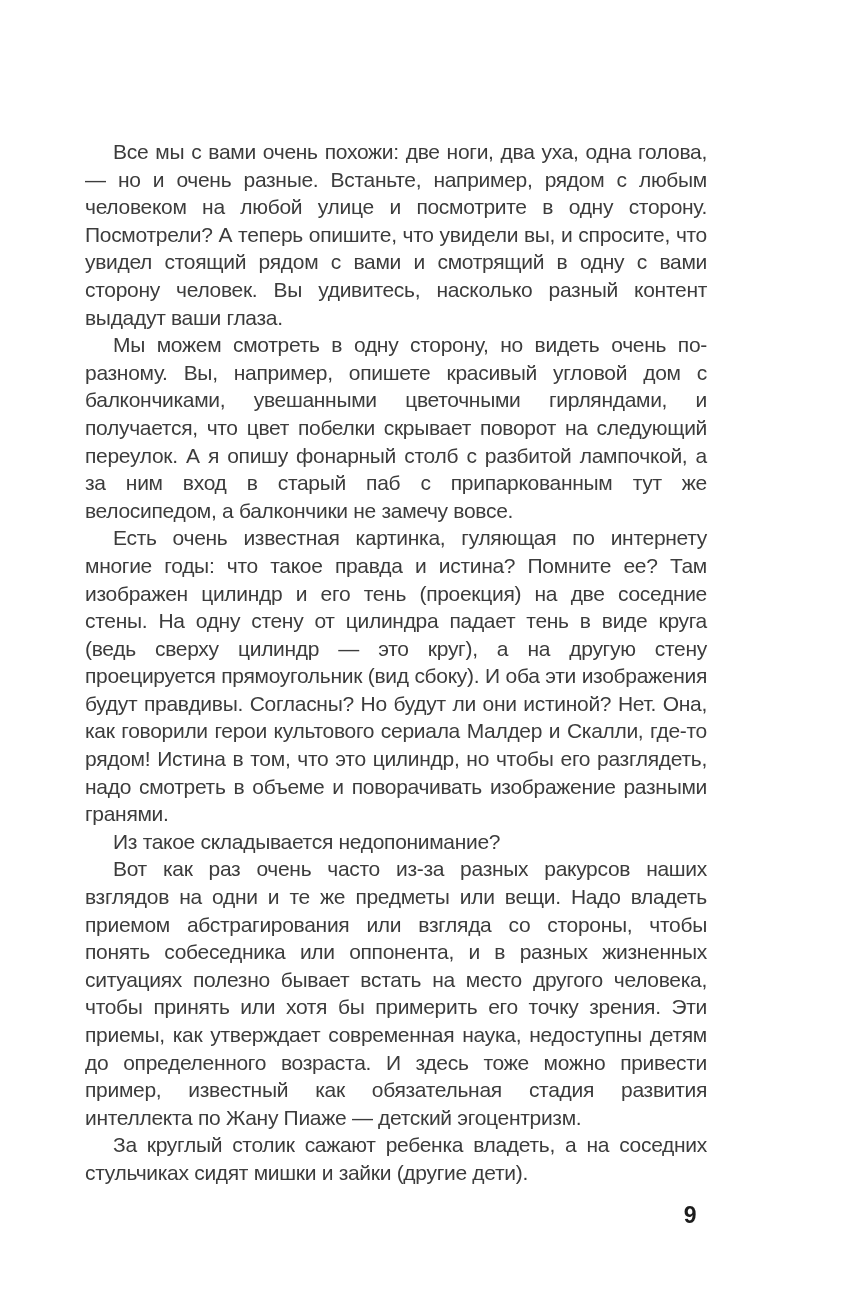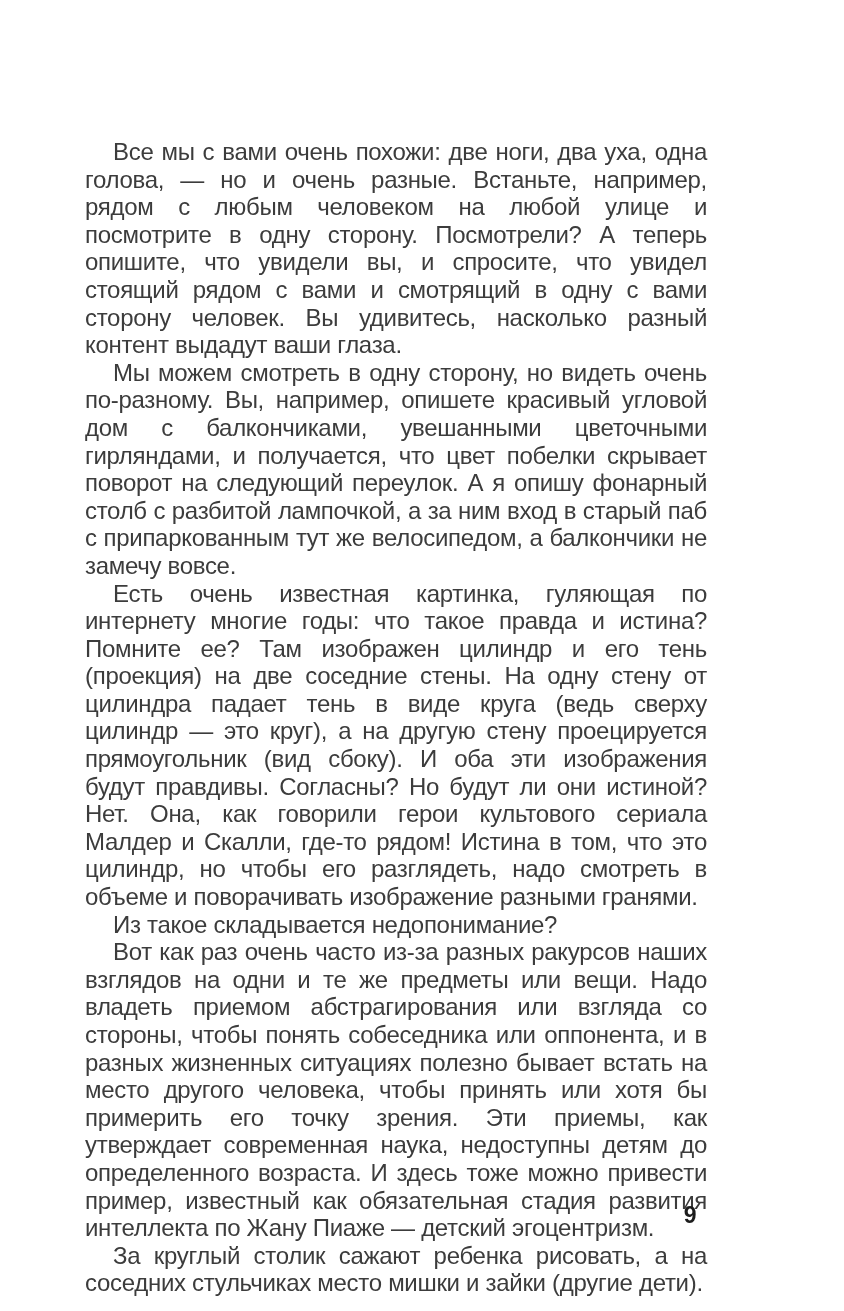--- a/index.html
+++ b/index.html
@@ -23,21 +23,21 @@
     height: 1311px;
     background: var(--background);
     overflow: hidden;
   }
   .text-block {
     position: absolute;
     left: 85px;
     top: 138px;
     width: 622px;
     color: var(--text-color);
-    font-size: 24px;
+    font-size: 21px;
     line-height: 27.6px;
     letter-spacing: -0.3px;
     text-align: justify;
     font-stretch: condensed;
   }
   .text-block p {
     margin: 0;
     padding: 0;
     text-indent: 28px;
   }
@@ -57,16 +57,16 @@
 </head>
 <body>
 
 <div class="page">
   <div class="text-block">
     <p>Все мы с вами очень похожи: две ноги, два уха, одна голова, — но и очень разные. Встаньте, например, рядом с любым человеком на любой улице и посмотрите в одну сторону. Посмотрели? А теперь опишите, что увидели вы, и спросите, что увидел стоящий рядом с вами и смотрящий в одну с вами сторону человек. Вы удивитесь, насколько разный контент выдадут ваши глаза.</p>
     <p>Мы можем смотреть в одну сторону, но видеть очень по-разному. Вы, например, опишете красивый угловой дом с балкончиками, увешанными цветочными гирляндами, и получается, что цвет побелки скрывает поворот на следующий переулок. А я опишу фонарный столб с разбитой лампочкой, а за ним вход в старый паб с припаркованным тут же велосипедом, а балкончики не замечу вовсе.</p>
     <p>Есть очень известная картинка, гуляющая по интернету многие годы: что такое правда и истина? Помните ее? Там изображен цилиндр и его тень (проекция) на две соседние стены. На одну стену от цилиндра падает тень в виде круга (ведь сверху цилиндр — это круг), а на другую стену проецируется прямоугольник (вид сбоку). И оба эти изображения будут правдивы. Согласны? Но будут ли они истиной? Нет. Она, как говорили герои культового сериала Малдер и Скалли, где-то рядом! Истина в том, что это цилиндр, но чтобы его разглядеть, надо смотреть в объеме и поворачивать изображение разными гранями.</p>
     <p>Из такое складывается недопонимание?</p>
     <p>Вот как раз очень часто из-за разных ракурсов наших взглядов на одни и те же предметы или вещи. Надо владеть приемом абстрагирования или взгляда со стороны, чтобы понять собеседника или оппонента, и в разных жизненных ситуациях полезно бывает встать на место другого человека, чтобы принять или хотя бы примерить его точку зрения. Эти приемы, как утверждает современная наука, недоступны детям до определенного возраста. И здесь тоже можно привести пример, известный как обязательная стадия развития интеллекта по Жану Пиаже — детский эгоцентризм.</p>
-    <p>За круглый столик сажают ребенка рисовать, а на соседних стульчиках место мишки и зайки (другие дети).</p>
+    <p>За круглый столик сажают ребенка владеть, а на соседних стульчиках сидят мишки и зайки (другие дети).</p>
   </div>
   <div class="page-number">9</div>
 </div>
 
 </body></html>

